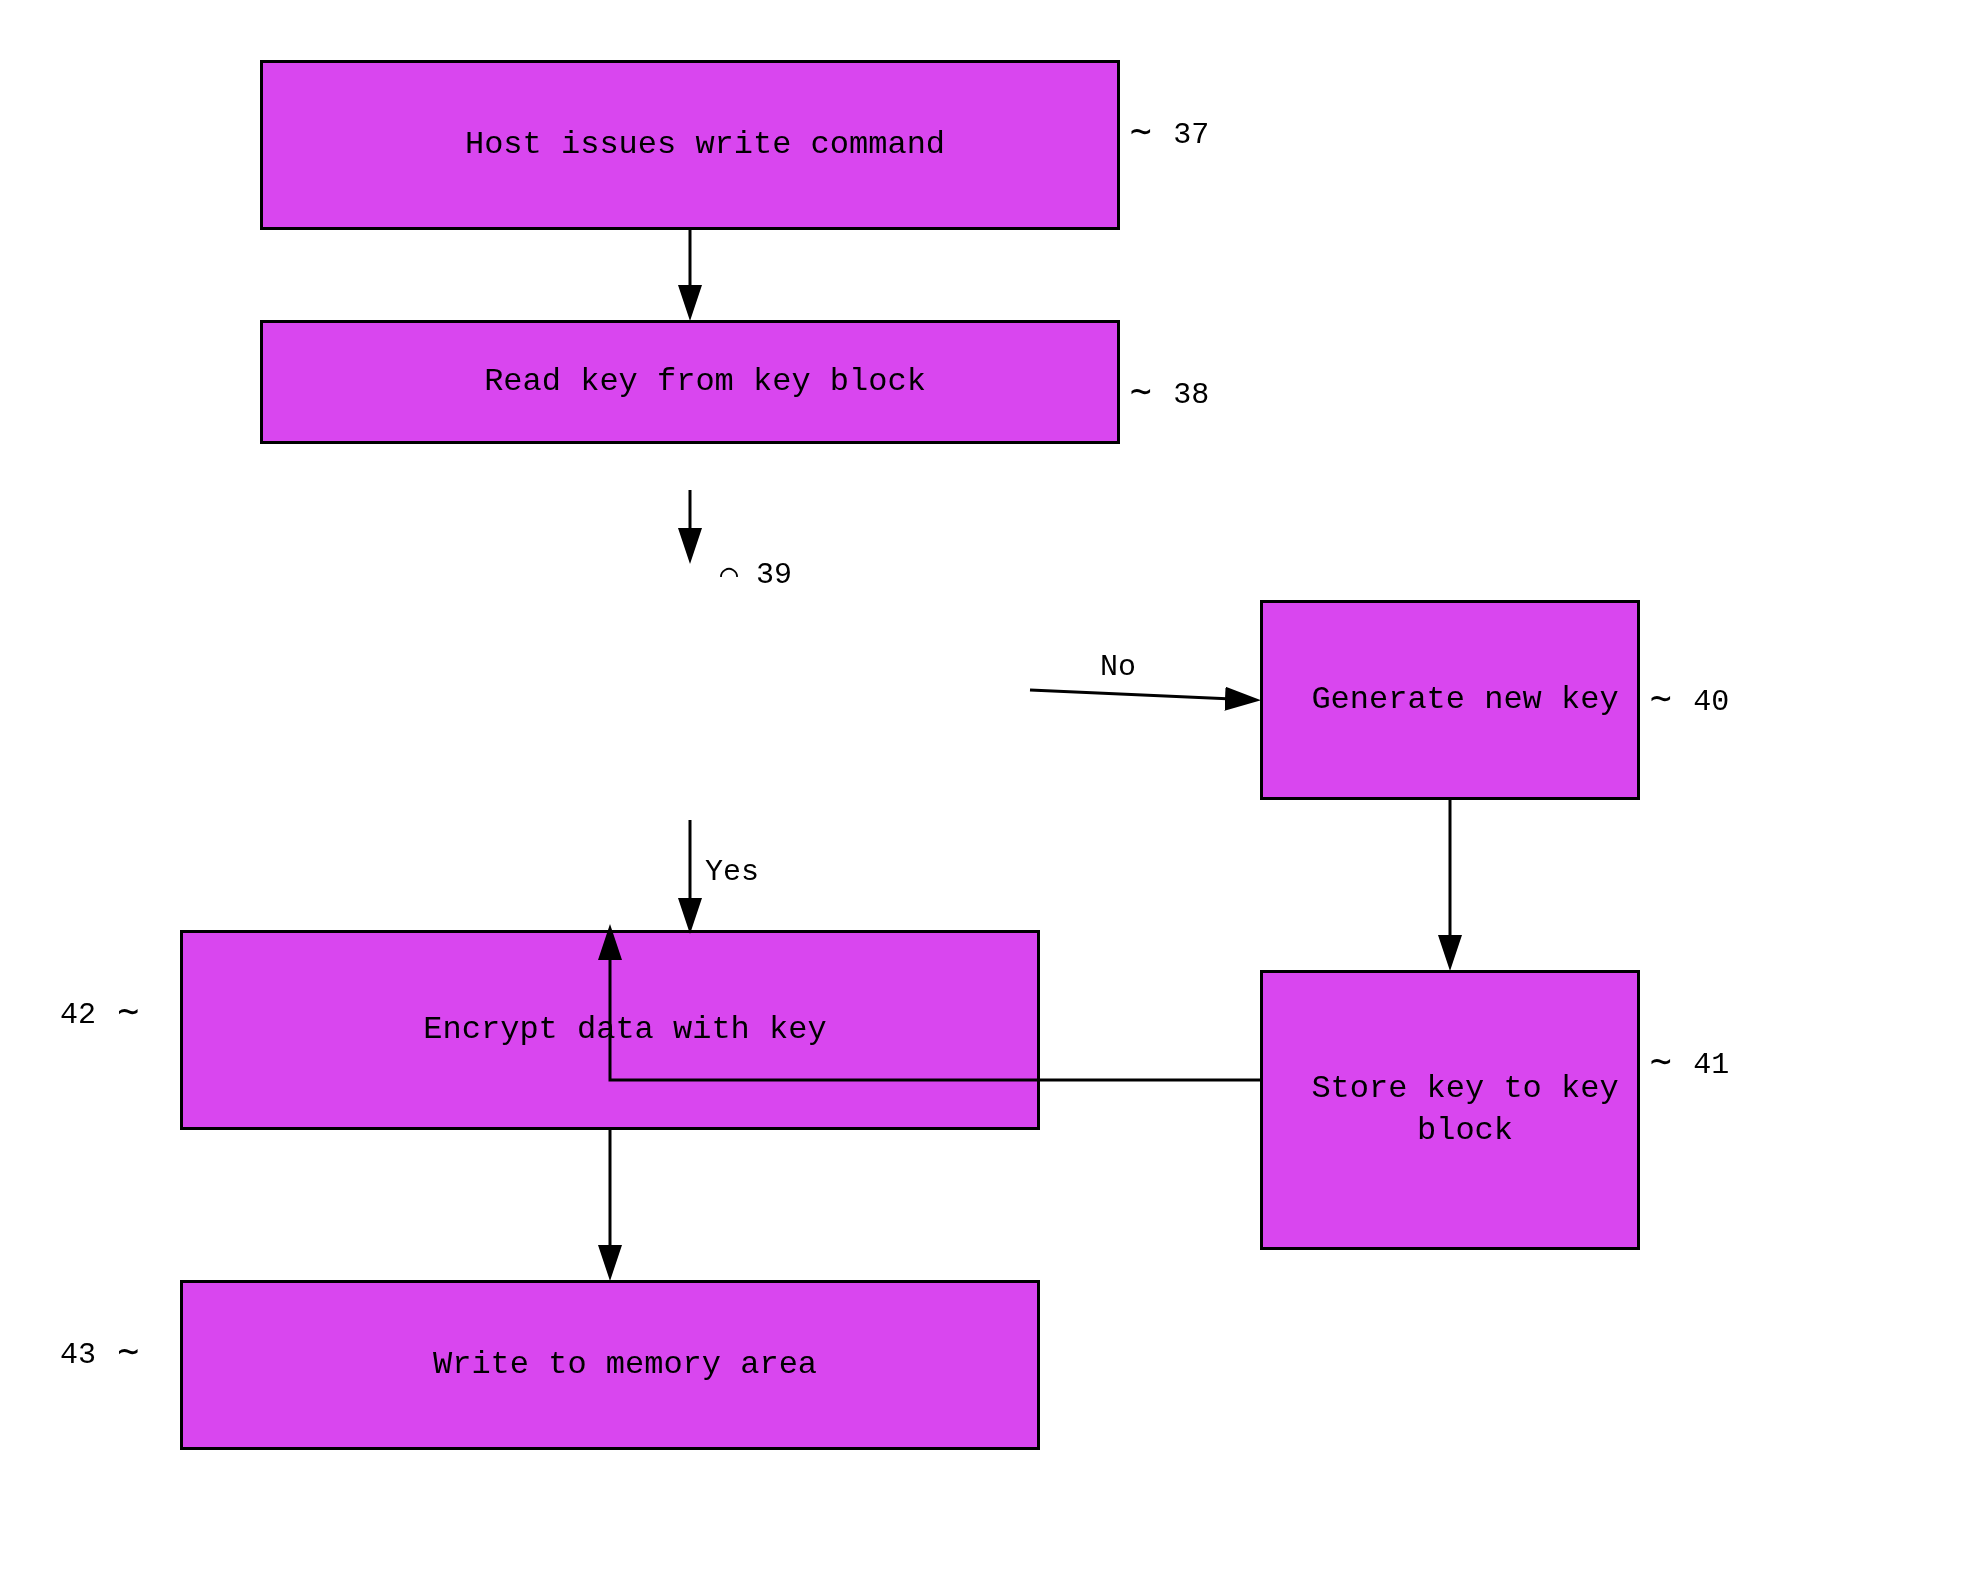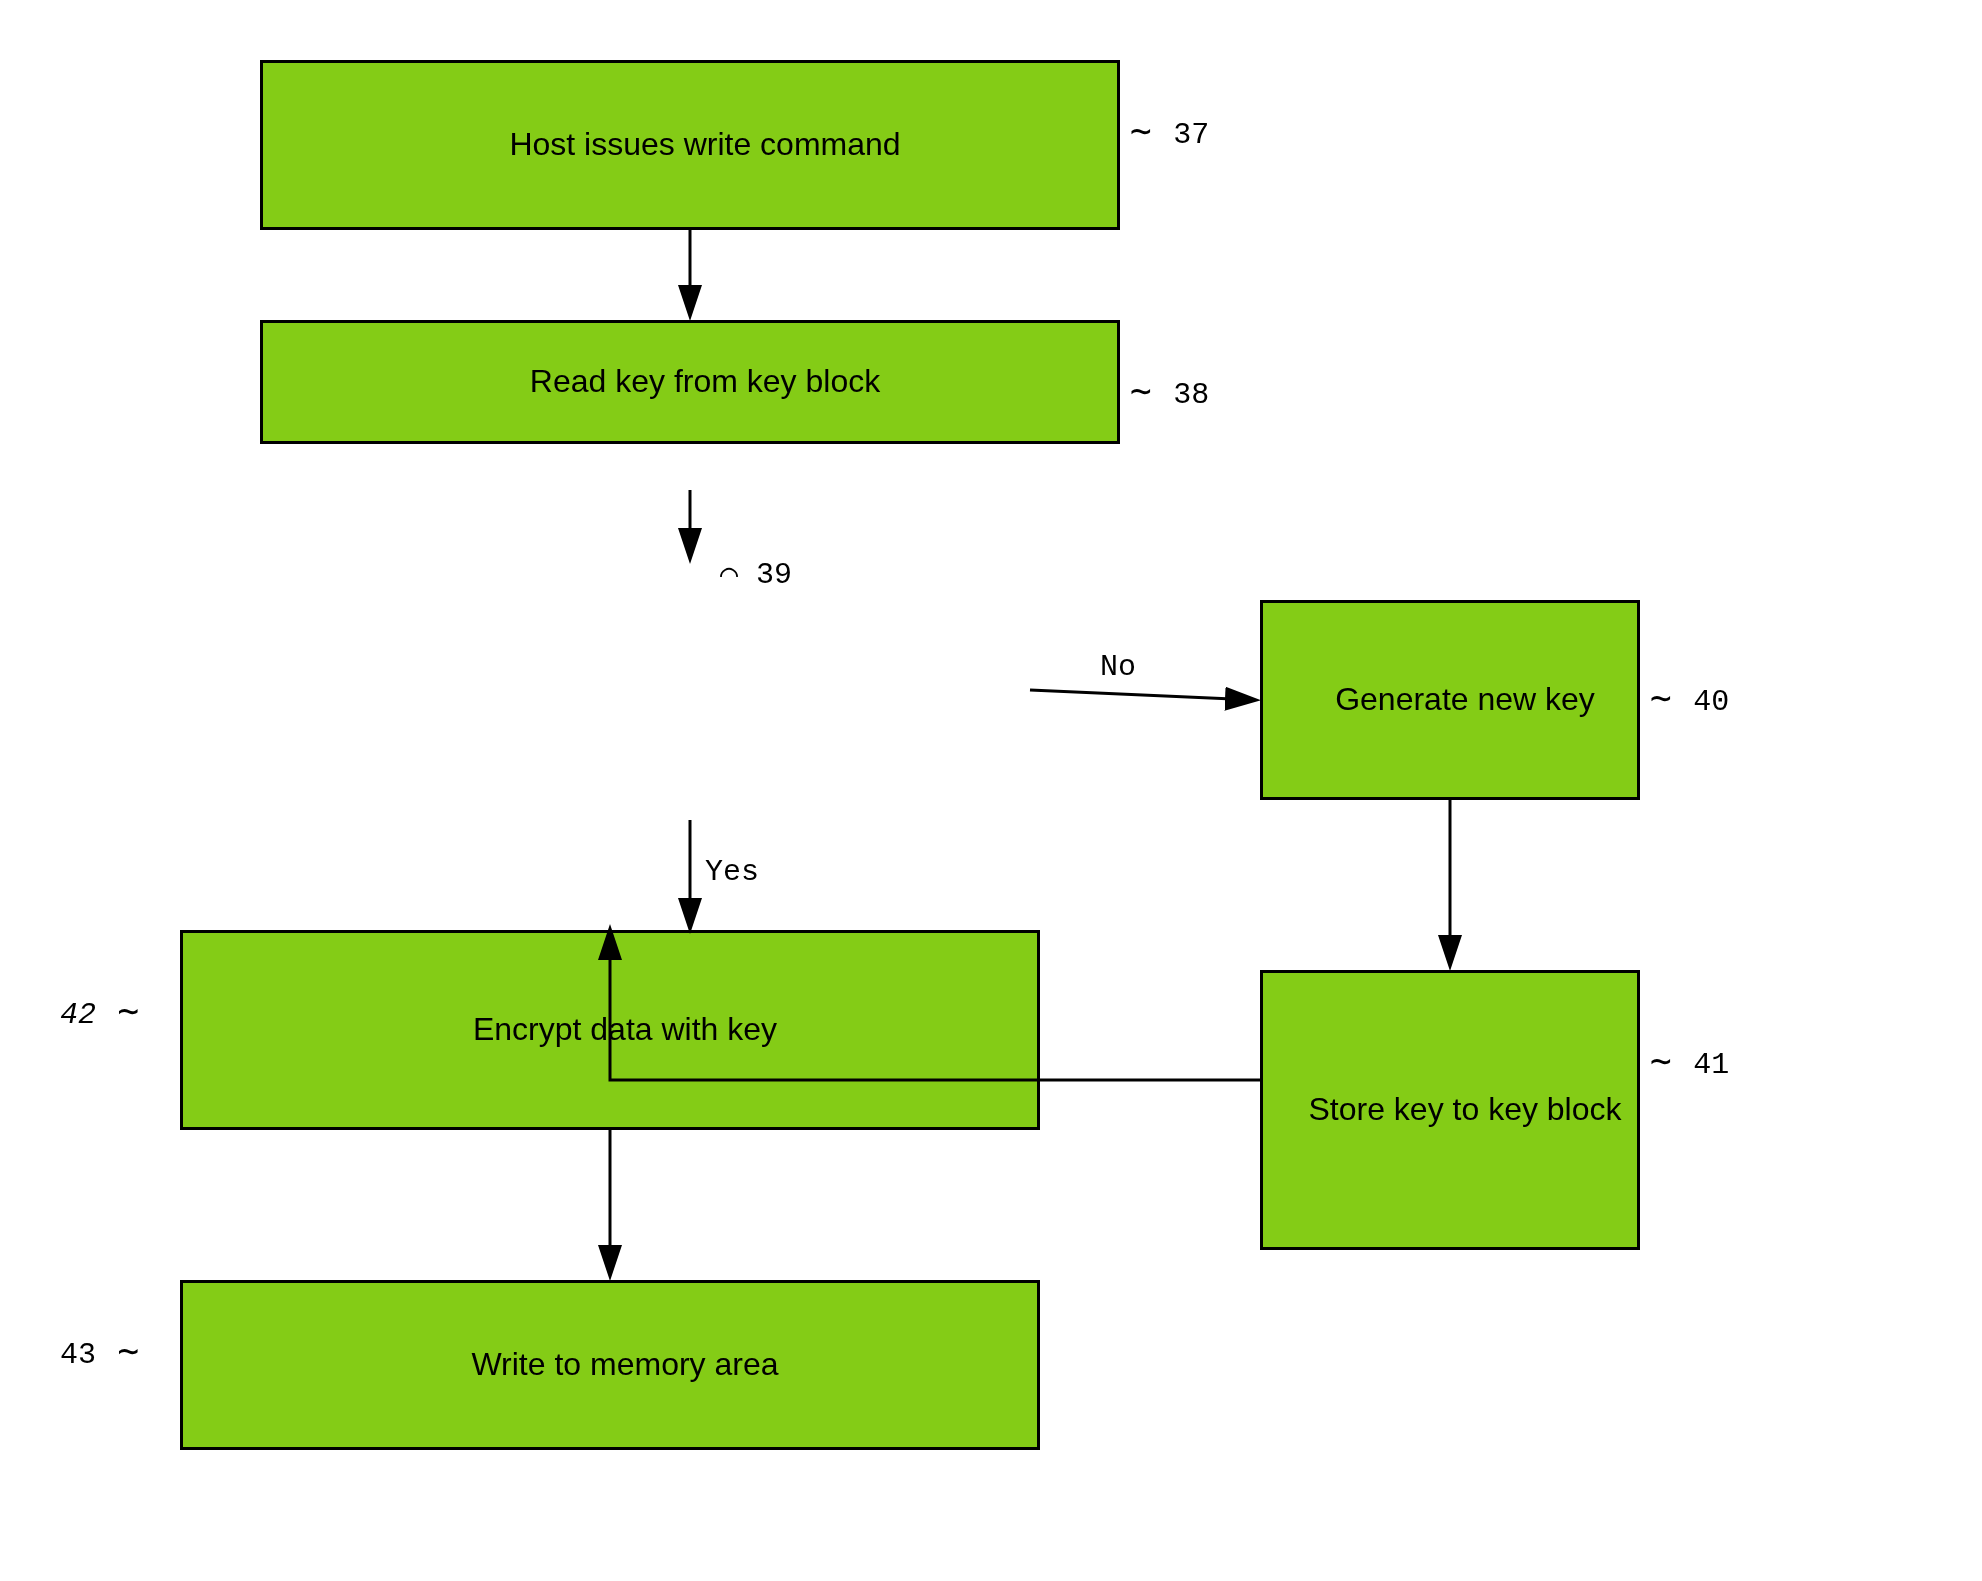--- a/index.html
+++ b/index.html
@@ -15,27 +15,27 @@
     .flowchart {
       position: absolute;
       top: 0; left: 0;
       width: 1982px;
       height: 1581px;
     }
 
     .box {
       position: absolute;
       border: 3px solid #000;
-      background: #84cc16;
+      background: #d946ef;
       display: flex;
       align-items: center;
       justify-content: center;
       text-align: center;
       font-size: 32px;
-      font-family: Liberation Sans, sans-serif;
+      font-family: Liberation Mono, monospace;
       line-height: 1.3;
       padding-left: 30px;
     }
 
     .diamond-container {
       position: absolute;
       display: flex;
       align-items: center;
       justify-content: center;
     }
@@ -113,21 +113,21 @@
 
   <div class="label-num" style="left:1650px; top:1040px;">
     <span style="font-size:36px;">∼ </span><span>41</span>
   </div>
 
   <div class="box" style="left:180px; top:930px; width:860px; height:200px;">
     <span>Encrypt
 data with key</span>
   </div>
 
-  <div class="label-num" style="left:60px; top:990px;font-style:italic;">
+  <div class="label-num" style="left:60px; top:990px;">
     <span>42</span><span style="font-size:36px;"> ∼</span>
   </div>
 
   <div class="box" style="left:180px; top:1280px; width:860px; height:170px;">
     <span>Write to memory area</span>
   </div>
 
   <div class="label-num" style="left:60px; top:1330px;">
     <span>43</span><span style="font-size:36px;"> ∼</span>
   </div>

